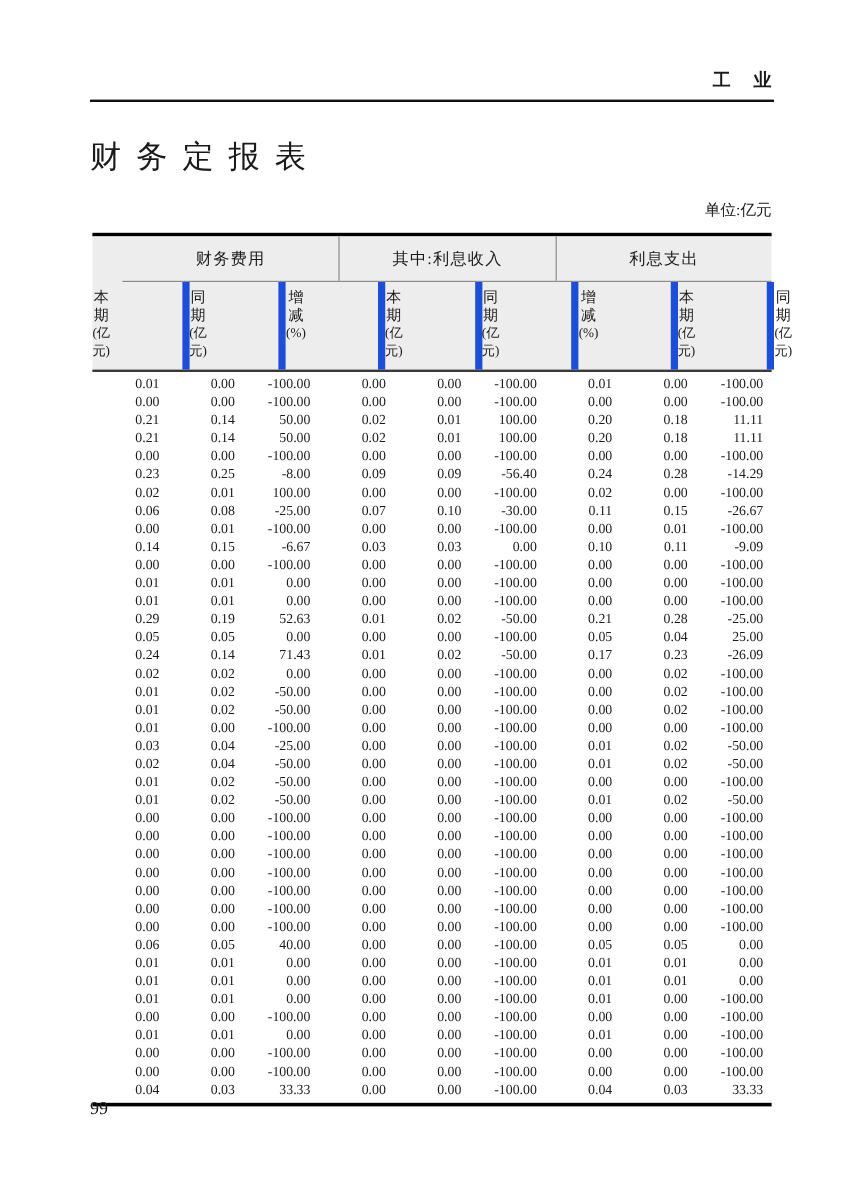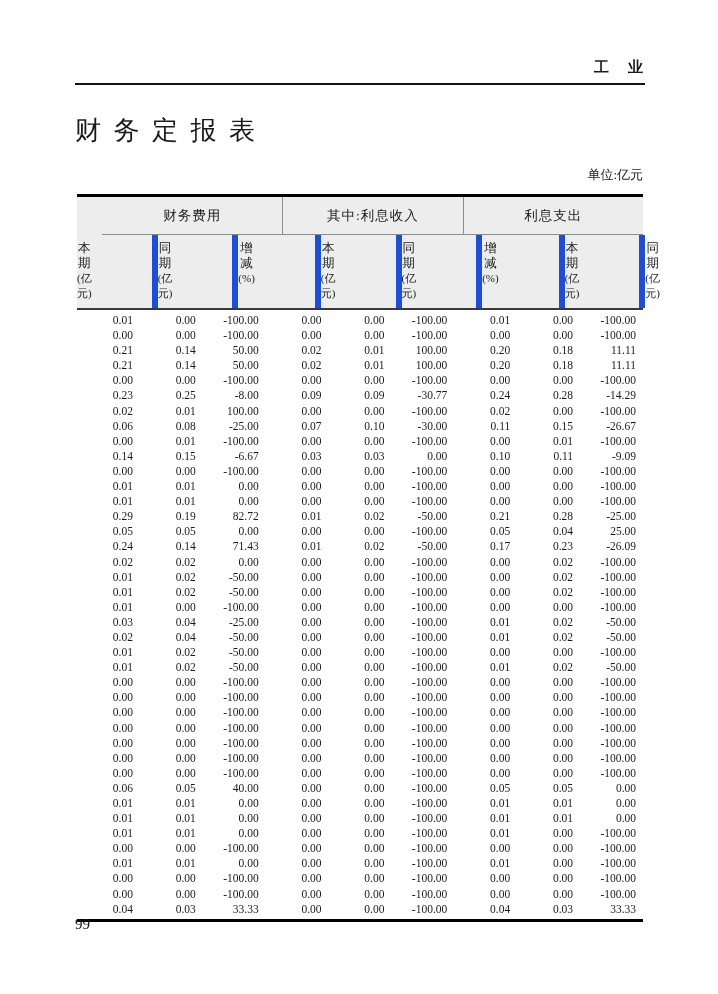--- a/index.html
+++ b/index.html
@@ -196,21 +196,21 @@
           <div class="cell">0.00</div>
           <div class="cell">0.00</div>
           <div class="cell">-100.00</div>
         </div>
         <div class="data-row">
           <div class="cell">0.23</div>
           <div class="cell">0.25</div>
           <div class="cell">-8.00</div>
           <div class="cell">0.09</div>
           <div class="cell">0.09</div>
-          <div class="cell">-30.77</div>
+          <div class="cell">-56.40</div>
           <div class="cell">0.24</div>
           <div class="cell">0.28</div>
           <div class="cell">-14.29</div>
         </div>
         <div class="data-row">
           <div class="cell">0.02</div>
           <div class="cell">0.01</div>
           <div class="cell">100.00</div>
           <div class="cell">0.00</div>
           <div class="cell">0.00</div>
@@ -281,21 +281,21 @@
           <div class="cell">0.00</div>
           <div class="cell">0.00</div>
           <div class="cell">-100.00</div>
           <div class="cell">0.00</div>
           <div class="cell">0.00</div>
           <div class="cell">-100.00</div>
         </div>
         <div class="data-row">
           <div class="cell">0.29</div>
           <div class="cell">0.19</div>
-          <div class="cell">82.72</div>
+          <div class="cell">52.63</div>
           <div class="cell">0.01</div>
           <div class="cell">0.02</div>
           <div class="cell">-50.00</div>
           <div class="cell">0.21</div>
           <div class="cell">0.28</div>
           <div class="cell">-25.00</div>
         </div>
         <div class="data-row">
           <div class="cell">0.05</div>
           <div class="cell">0.05</div>

